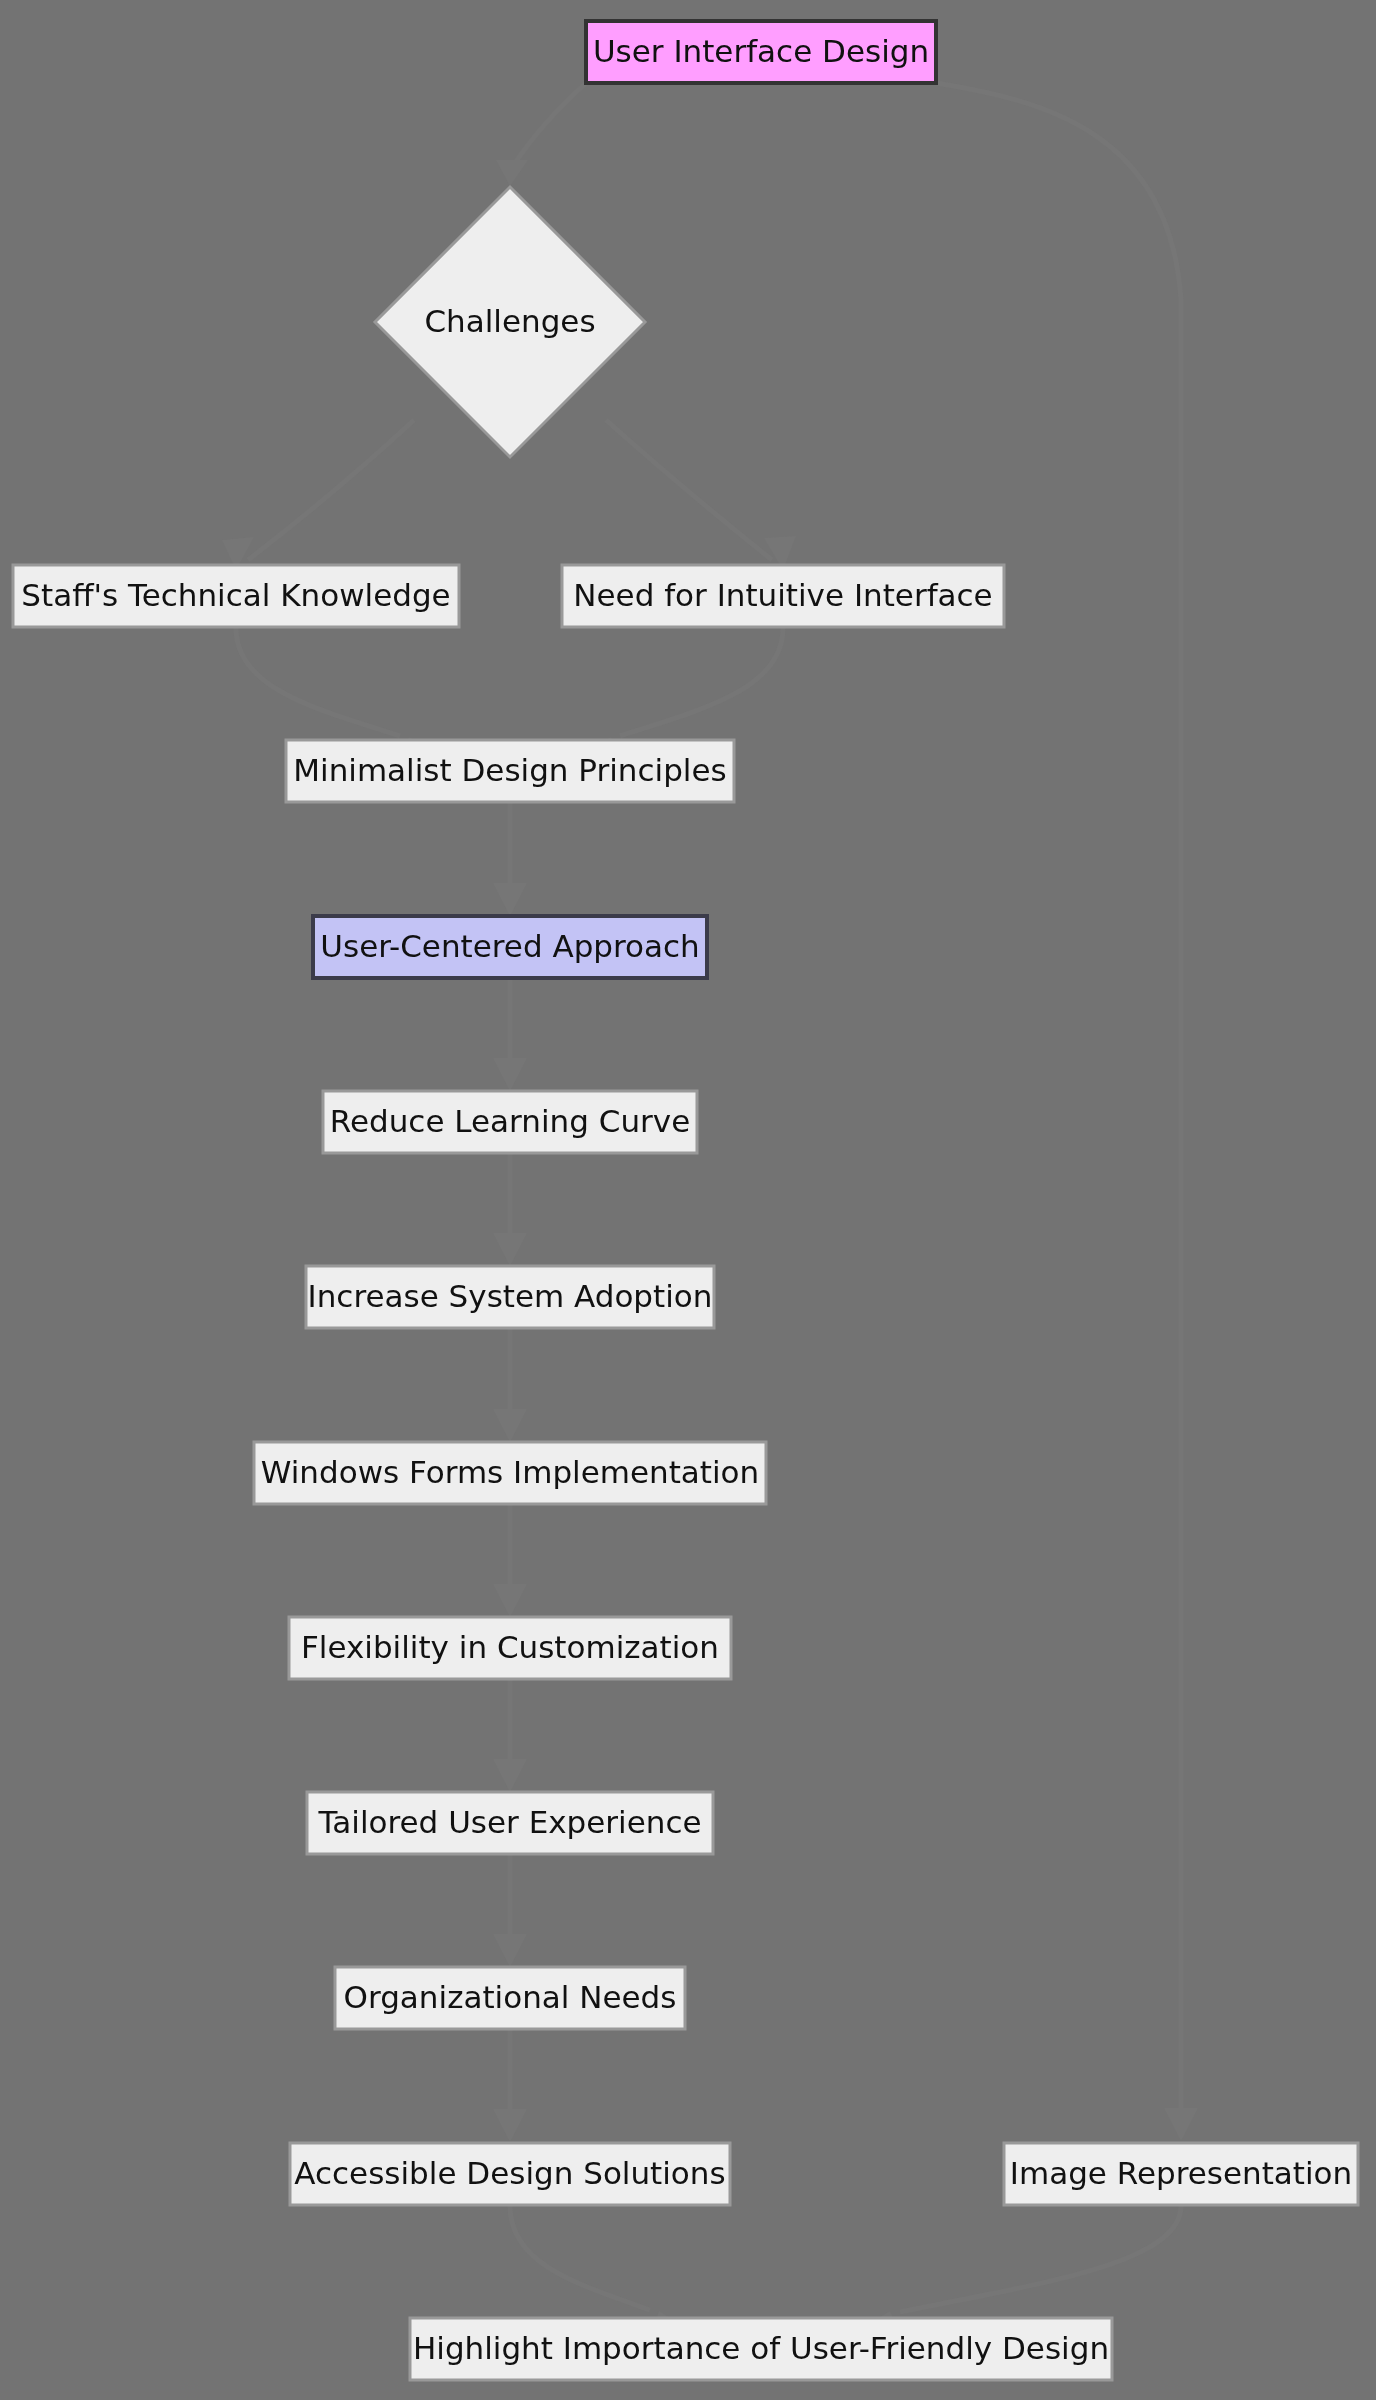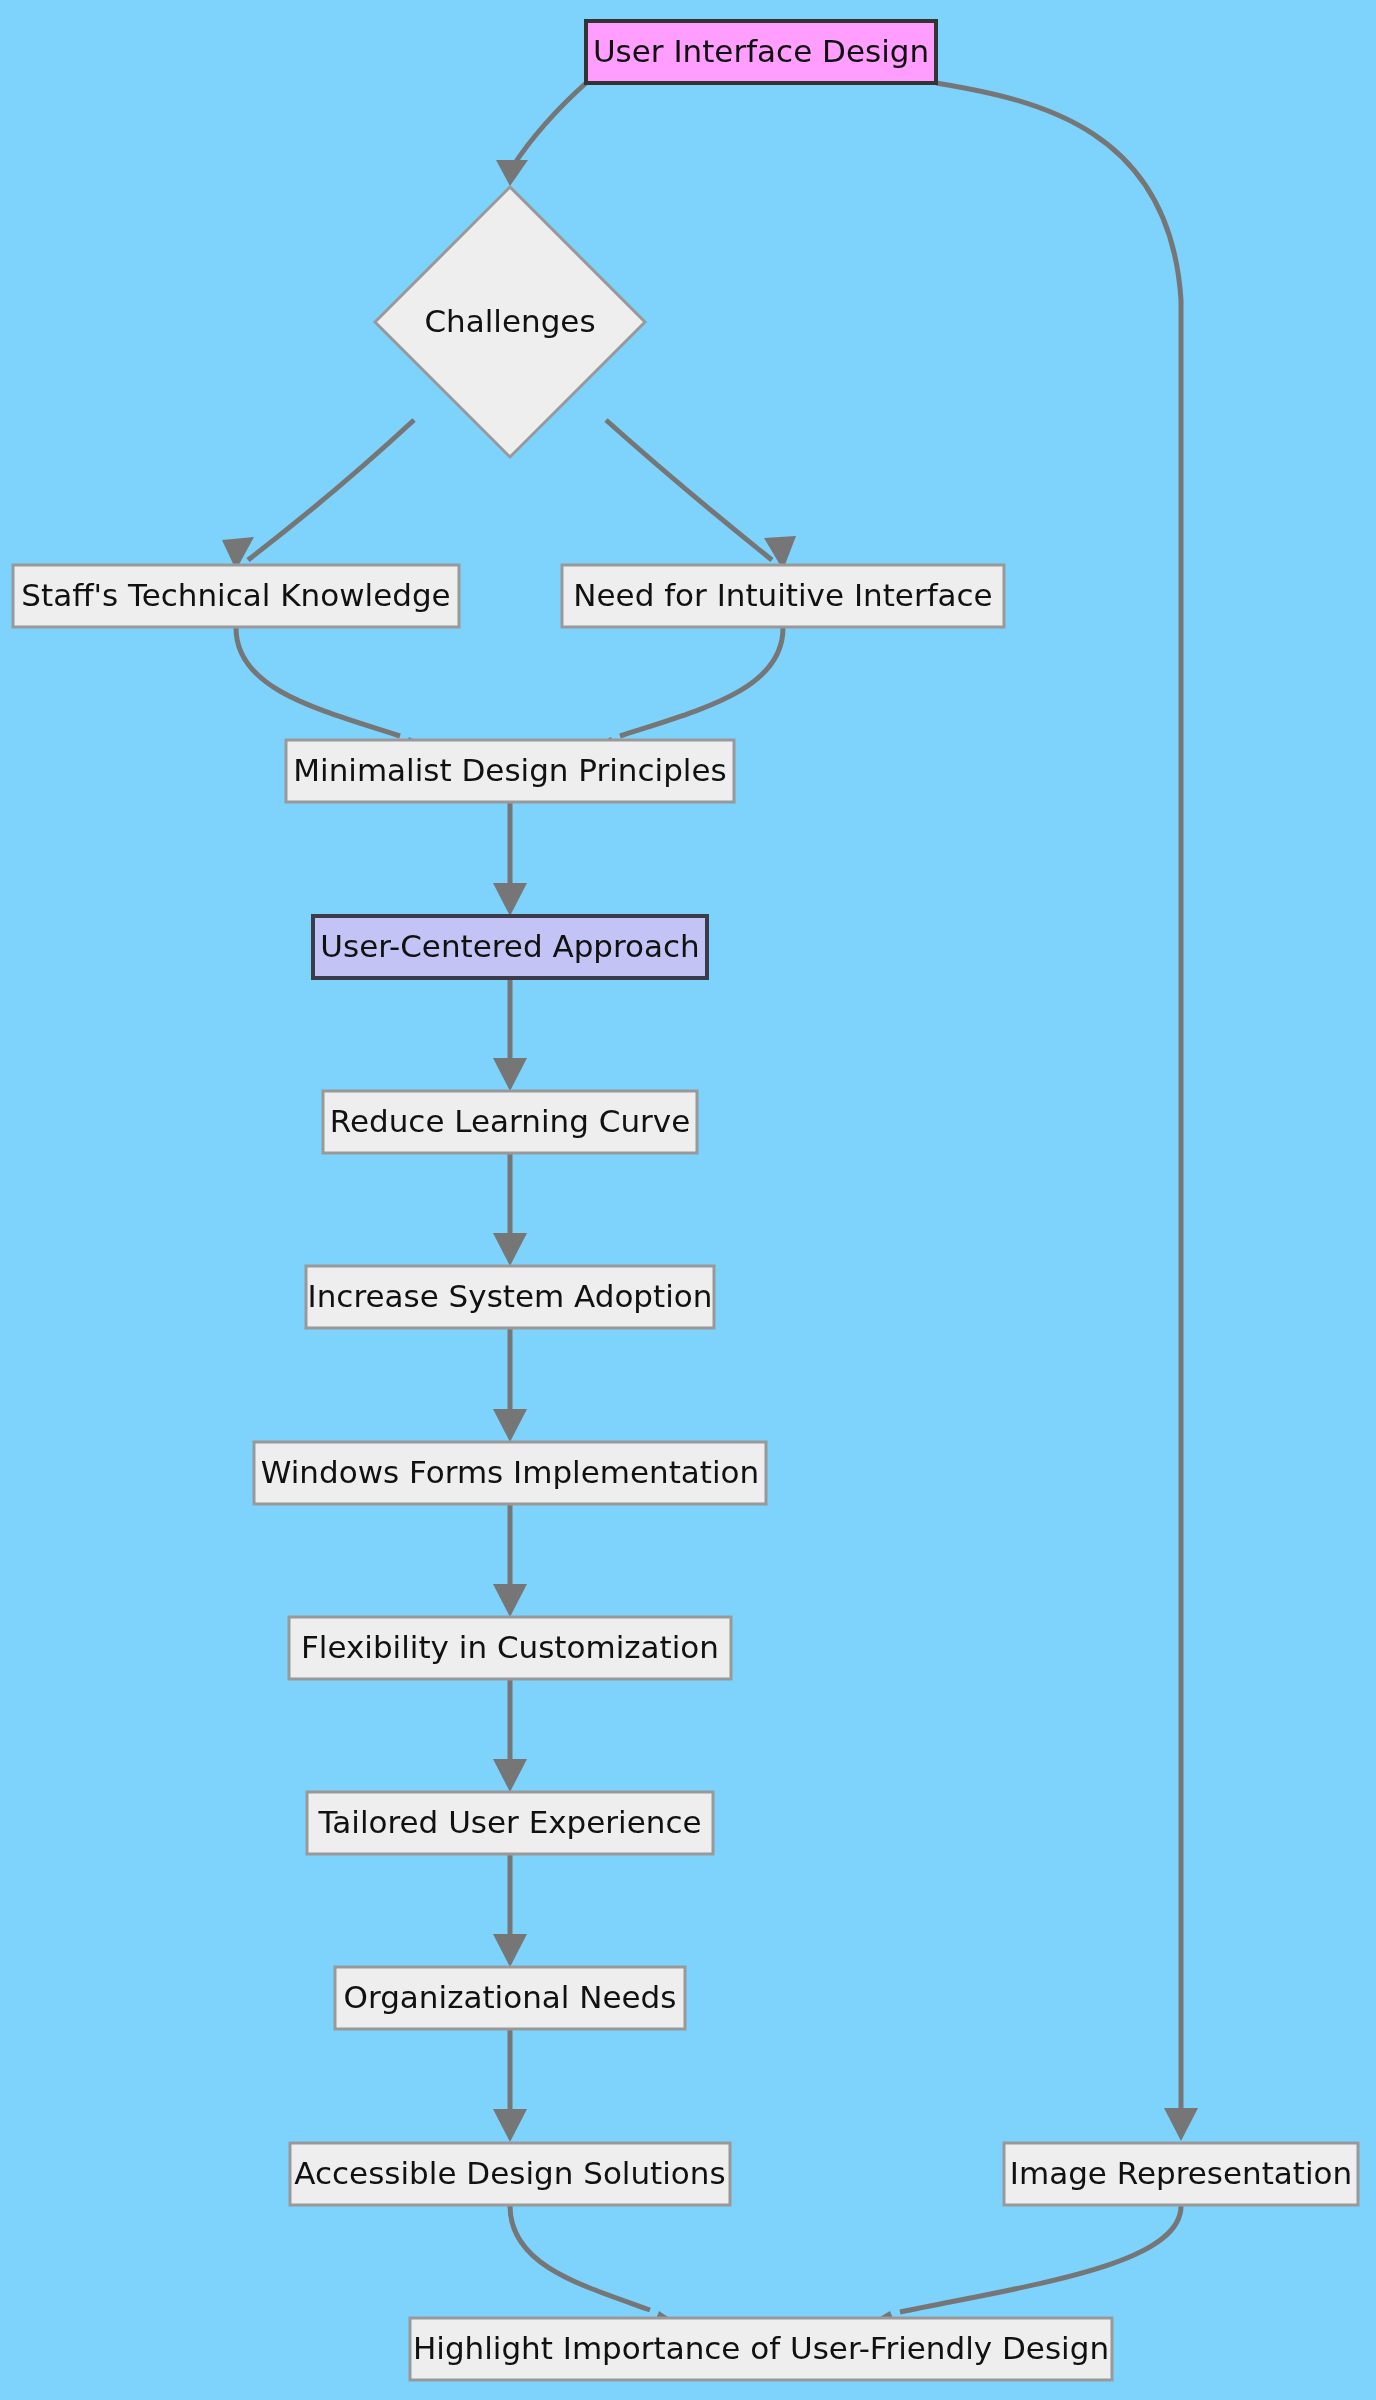--- a/index.html
+++ b/index.html
@@ -10,21 +10,21 @@
   body {
     width: 1376px;
     height: 2400px;
     overflow: hidden;
     font-family: "DejaVu Sans", sans-serif;
   }
   #diagram-root {
     position: relative;
     width: 1376px;
     height: 2400px;
-    background: #7dd3fc;
+    background: #737373;
   }
   svg#flow {
     display: block;
     width: 1376px;
     height: 2400px;
   }
   .edge-path {
     fill: none;
     stroke: #767676;
     stroke-width: 5;

